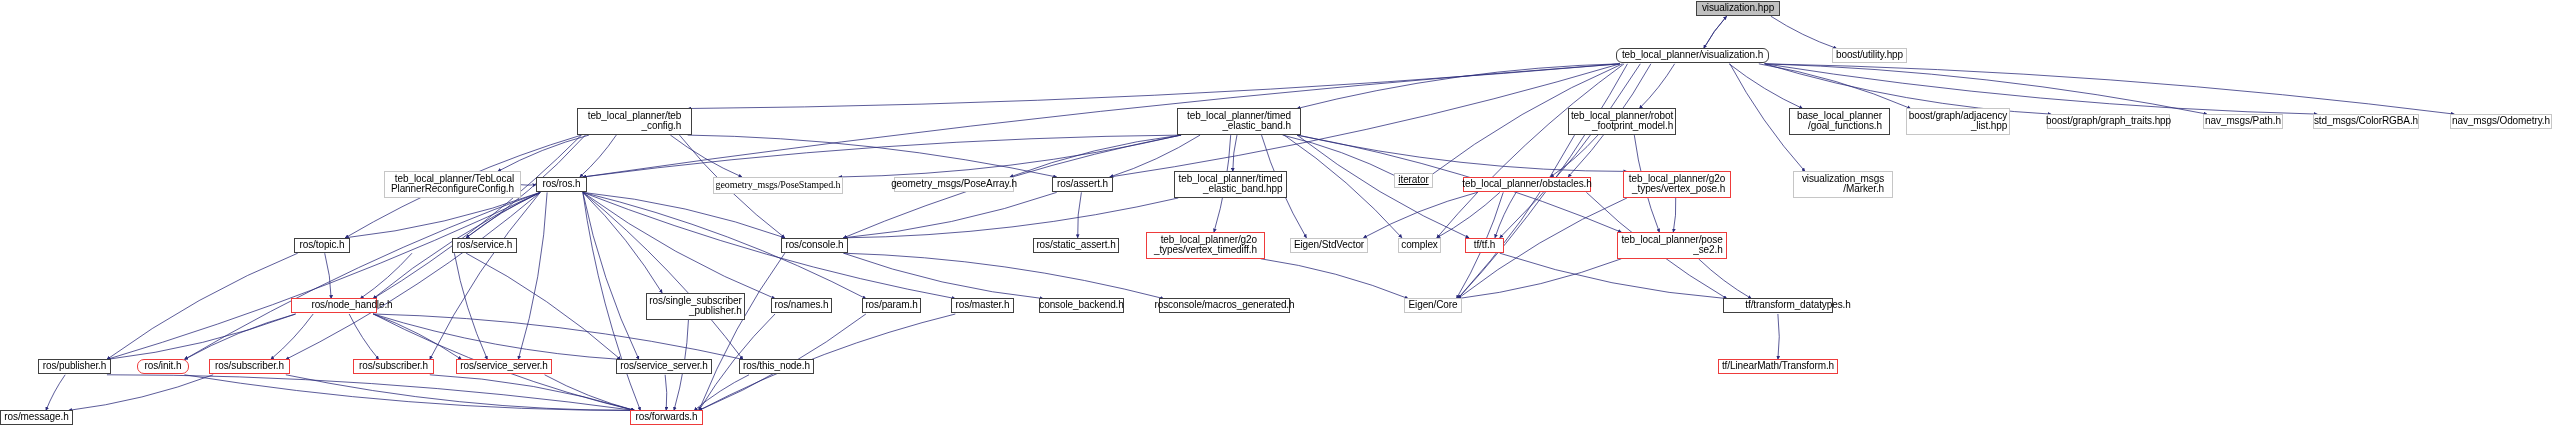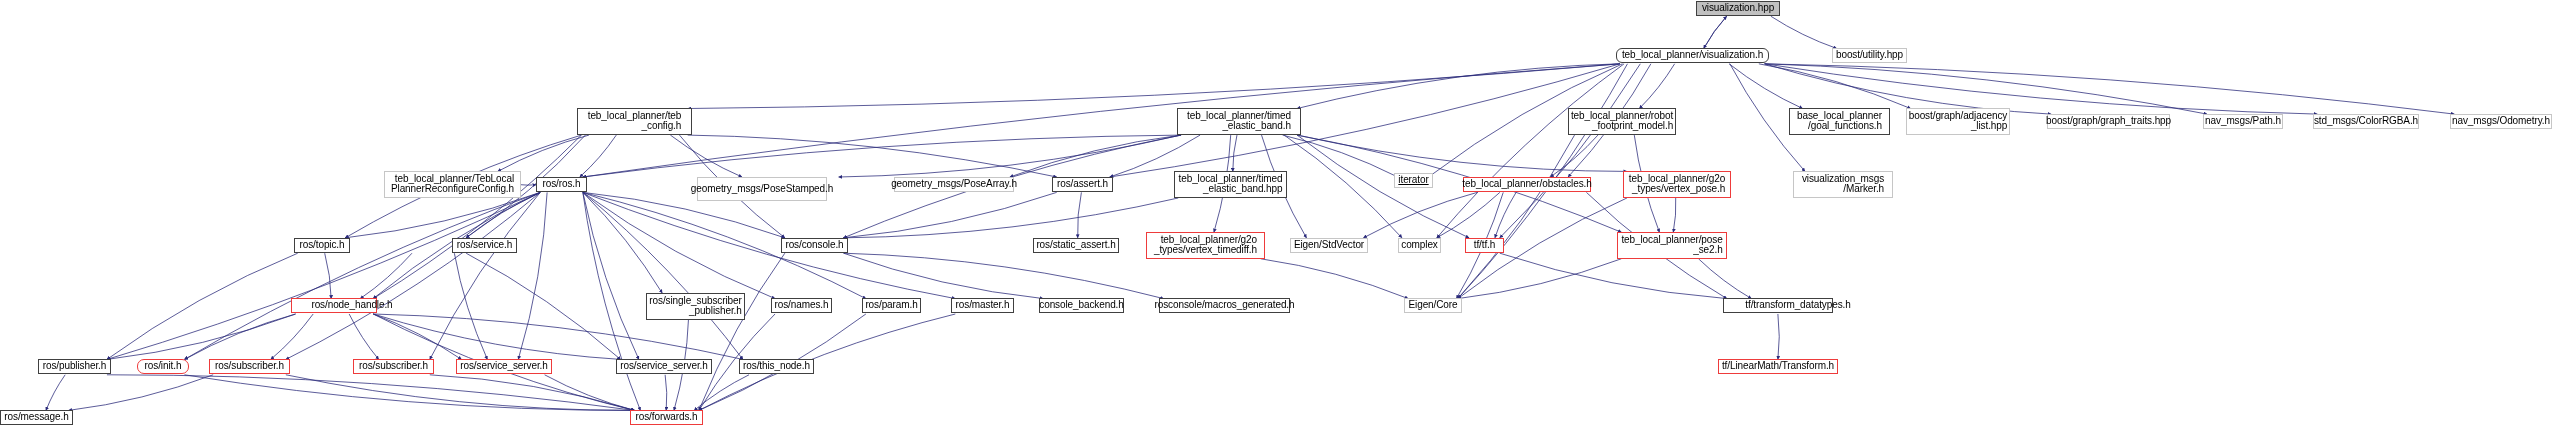--- a/index.html
+++ b/index.html
@@ -166,21 +166,21 @@
 /goal_functions.h</span></div>
       <div class="node plain" style="left: 1906px; top: 108px; width: 104px; height: 26.6px;"><span>boost/graph/adjacency
 _list.hpp</span></div>
       <div class="node plain" style="left: 2047px; top: 114px; width: 123px; height: 15.4px;"><span>boost/graph/graph_traits.hpp</span></div>
       <div class="node plain" style="left: 2203px; top: 114px; width: 80px; height: 15.4px;"><span>nav_msgs/Path.h</span></div>
       <div class="node plain" style="left: 2313px; top: 114px; width: 106px; height: 15.4px;"><span>std_msgs/ColorRGBA.h</span></div>
       <div class="node plain" style="left: 2450px; top: 114px; width: 102px; height: 15.4px;"><span>nav_msgs/Odometry.h</span></div>
       <div class="node plain" style="left: 384px; top: 171px; width: 137px; height: 26.6px;"><span>teb_local_planner/TebLocal
 PlannerReconfigureConfig.h</span></div>
       <div class="node solid" style="left: 536px; top: 177px; width: 51px; height: 15.4px;"><span>ros/ros.h</span></div>
-      <div class="node plain" style="left: 697px; top: 177px; width: 130px; height: 24px;"><span>geometry_msgs/PoseStamped.h</span></div>
+      <div class="node plain" style="left: 713px; top: 177px; width: 130px; height: 17px; font-family: Liberation Serif, serif;"><span>geometry_msgs/PoseStamped.h</span></div>
       <div class="node plain" style="left: 894px; top: 177px; width: 120px; height: 15.4px;"><span>geometry_msgs/PoseArray.h</span></div>
       <div class="node solid" style="left: 1052px; top: 177px; width: 61px; height: 15.4px;"><span>ros/assert.h</span></div>
       <div class="node solid" style="left: 1174px; top: 171px; width: 113px; height: 26.6px;"><span>teb_local_planner/timed
 _elastic_band.hpp</span></div>
       <div class="node plain" style="left: 1394px; top: 173px; width: 39px; height: 15.4px; text-decoration: underline;"><span>iterator</span></div>
       <div class="node red" style="left: 1463px; top: 177px; width: 128px; height: 15.4px;"><span>teb_local_planner/obstacles.h</span></div>
       <div class="node red" style="left: 1623px; top: 171px; width: 108px; height: 26.6px;"><span>teb_local_planner/g2o
 _types/vertex_pose.h</span></div>
       <div class="node plain" style="left: 1793px; top: 171px; width: 100px; height: 26.6px;"><span>visualization_msgs
 /Marker.h</span></div>

